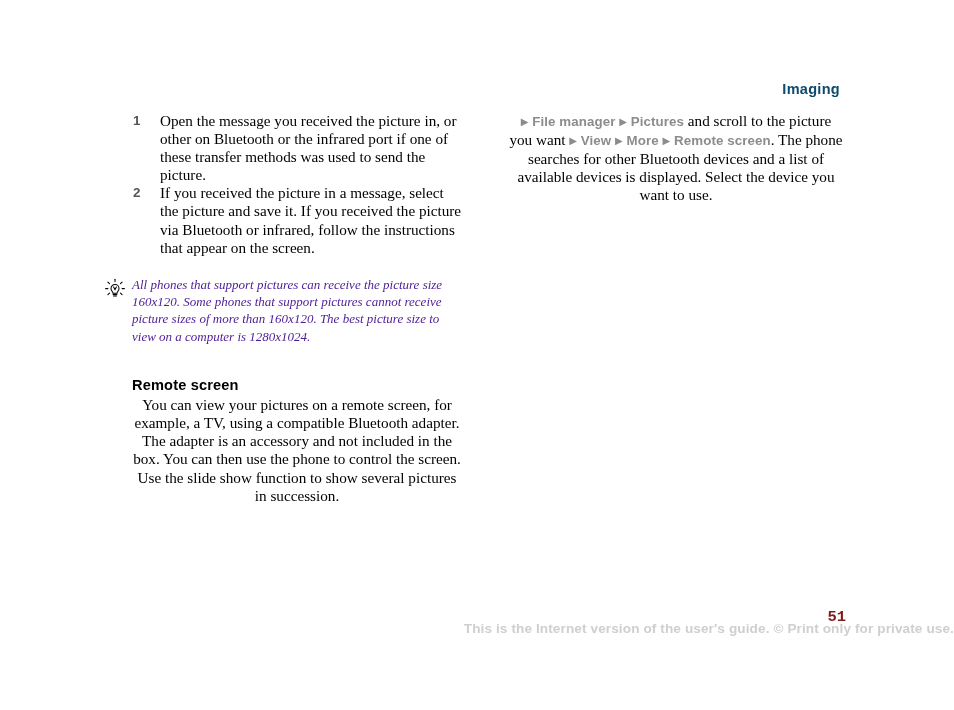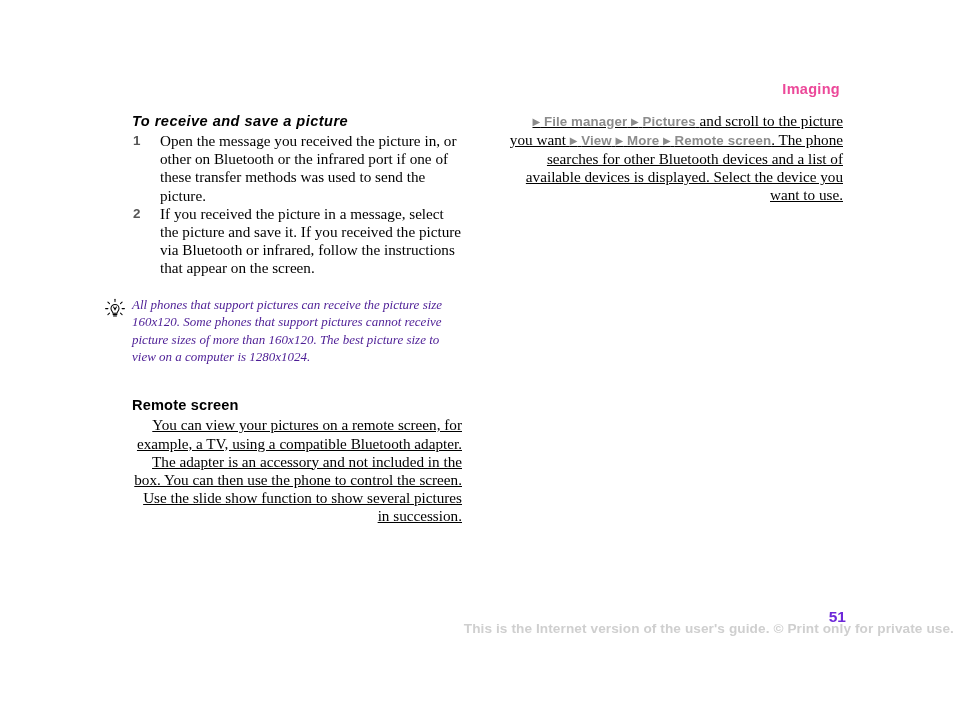--- a/index.html
+++ b/index.html
@@ -20,21 +20,21 @@
 
   
   .running-header {
     position: absolute;
     top: 81px;
     right: 114px;
     font-family: "Liberation Sans", sans-serif;
     font-weight: bold;
     font-size: 14.5px;
     letter-spacing: 0.3px;
-    color: #ec4899;
+    color: #0c4a6e;
     white-space: nowrap;
   }
 
   
   .column {
     position: absolute;
     top: 112px;
   }
   .col-left  { left: 132px; width: 330px; }
   .col-right { left: 509px; width: 334px; }
@@ -60,22 +60,21 @@
     line-height: 1.25;
   }
 
   
   .body-text {
     font-family: "Liberation Serif", serif;
     font-size: 15.2px;
     line-height: 18.1px;
     color: #000000;
     margin: 0;
-    text-align: right;
-    text-decoration: underline;
+    text-align: center;
   }
 
   
   .step-list {
     list-style: none;
     margin: 0;
     padding: 0;
   }
   .step-item {
     position: relative;
@@ -150,34 +149,33 @@
     font-family: "Liberation Sans", sans-serif;
     font-size: 13.6px;
     font-weight: bold;
     color: #cfcfcf;
     letter-spacing: 0.1px;
   }
   .page-number {
     position: absolute;
     top: 608px;
     right: 108px;
-    font-family: Liberation Sans, sans-serif;
+    font-family: Liberation Mono, monospace;
     font-weight: bold;
     font-size: 15.5px;
-    color: #6d28d9;
+    color: #7f1d1d;
   }
 </style>
 </head>
 <body>
 
 <div class="running-header">Imaging</div>
 
 <div class="column col-left">
 
-  <h2 class="proc-heading">To receive and save a picture</h2>
 
   <ol class="step-list">
     <li class="step-item">
       <span class="step-num">1</span>
       <span class="step-text">Open the message you received the picture in, or other on Bluetooth or the infrared port if one of these transfer methods was used to send the picture.</span>
     </li>
     <li class="step-item">
       <span class="step-num">2</span>
       <span class="step-text">If you received the picture in a message, select the picture and save it. If you received the picture via Bluetooth or infrared, follow the instructions that appear on the screen.</span>
     </li>

